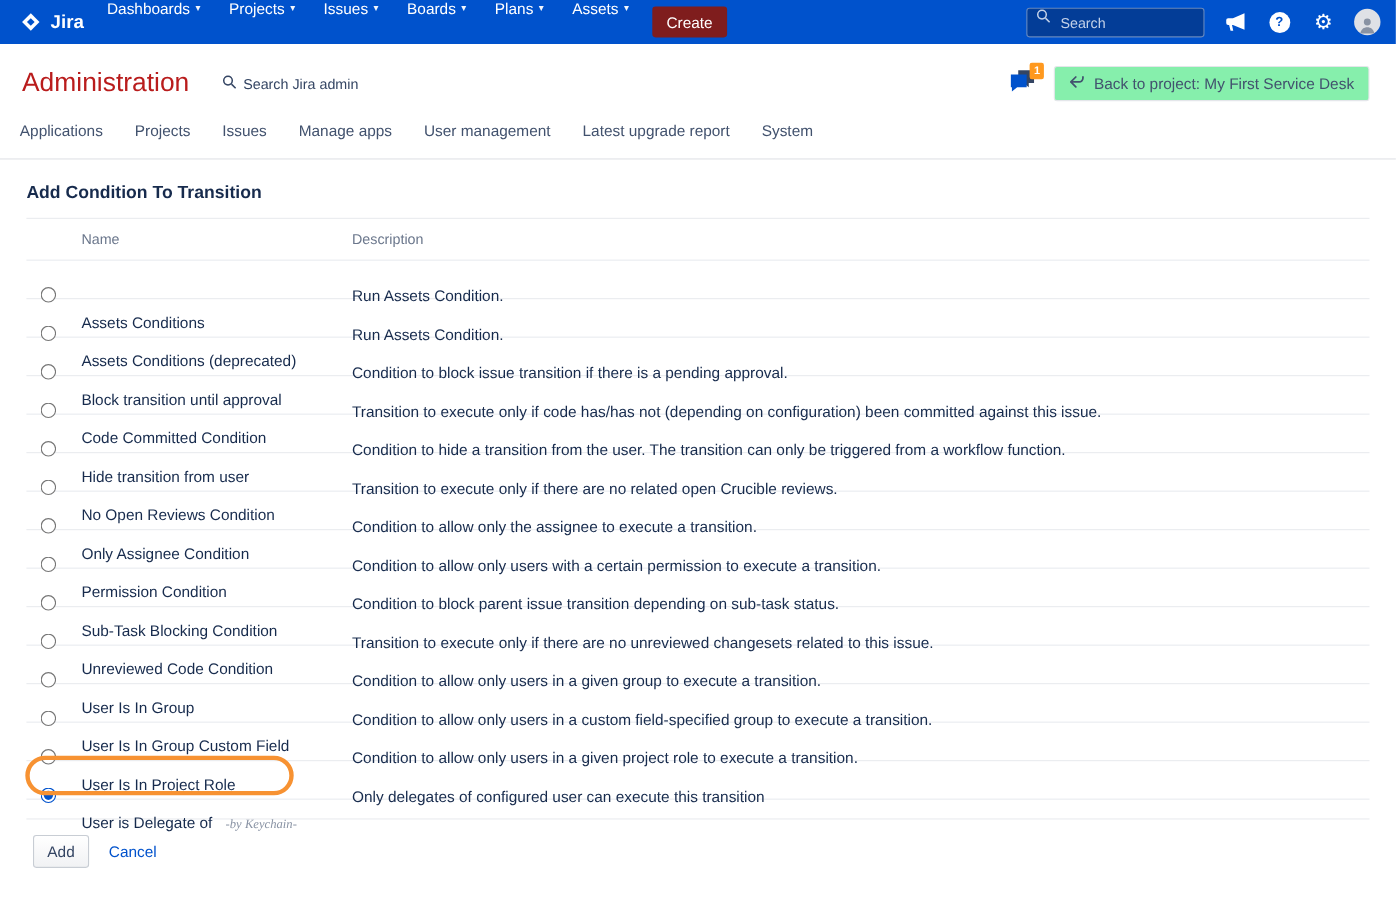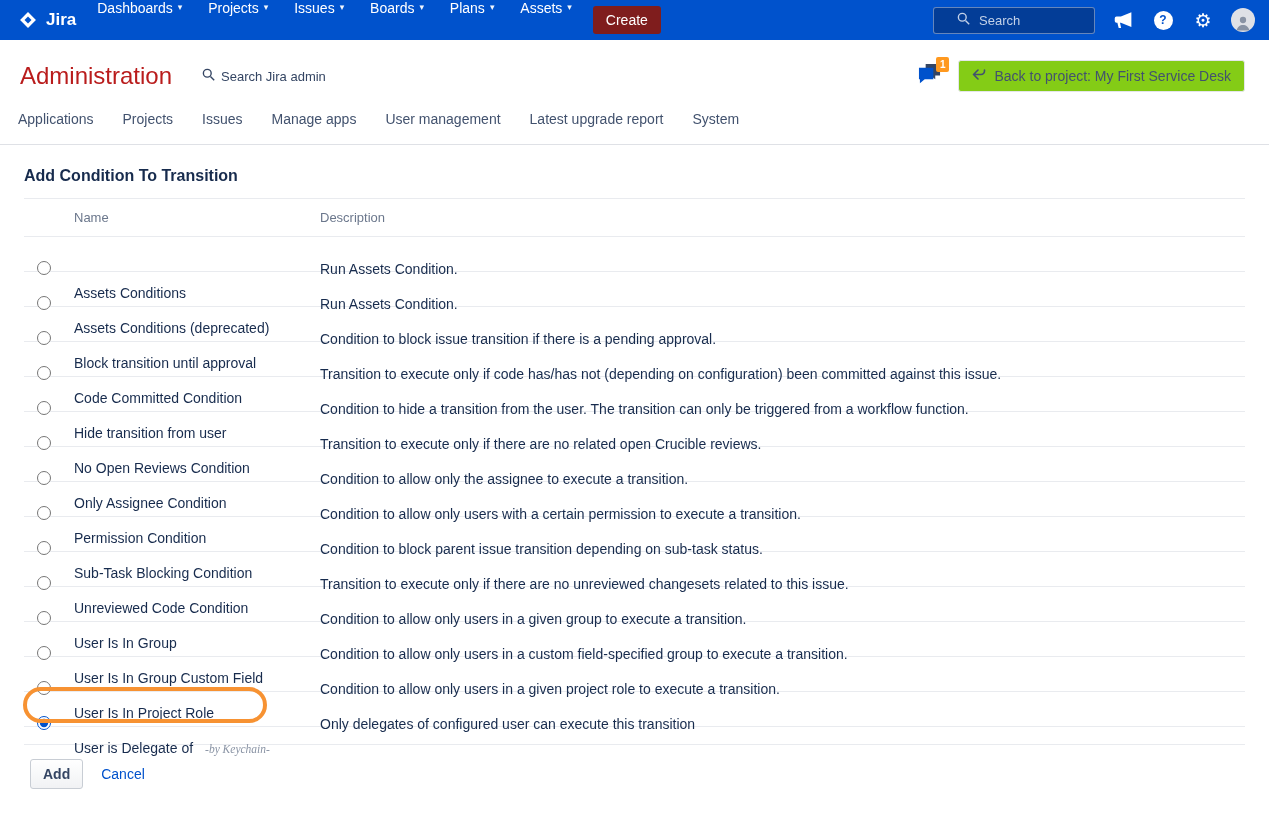--- a/index.html
+++ b/index.html
@@ -24,23 +24,23 @@
     display:inline-flex; gap:5px; text-decoration:none; cursor:pointer;
   }
   .caret { font-size:9px; opacity:.95; margin-top:2px; }
   .create-btn {
     background:#7f1d1d; color:#fff; border:none; border-radius:3px;
     padding:6px 13px; font-size:14px; font-weight:500; margin-left:10px; cursor:pointer;
     font-family:"Liberation Sans", sans-serif;
   }
   .nav-right { display:flex; align-items:center; gap:16px; }
   .nav-search {
-    display:flex; align-items:center; gap:7px; width:162px; height:27px;
+    display:flex; gap:7px; width:162px; height:27px;
     background:rgba(9,30,66,.38); border:1px solid rgba(166,184,212,.6);
-    border-radius:3px; padding:0 23px;
+    border-radius:3px; padding:0 8px;
   }
   .nav-search input {
     background:transparent; border:none; outline:none; color:#fff;
     font-size:13px; width:120px; font-family:"Liberation Sans", sans-serif;
   }
   .nav-search input::placeholder { color:#C3D1E8; }
   .nav-icon { display:flex; align-items:center; justify-content:center; width:24px; height:24px; cursor:pointer; }
   .help-circle {
     width:19px; height:19px; border-radius:50%; background:#fff; color:#0052CC;
     display:flex; align-items:center; justify-content:center; font-size:12px; font-weight:700;
@@ -58,21 +58,21 @@
     display:flex; align-items:center; gap:6px; margin-left:30px; color:#344563;
     font-size:13px; cursor:pointer; text-decoration:none;
   }
   .admin-header-right { margin-left:auto; display:flex; align-items:center; gap:16px; }
   .feedback { position:relative; cursor:pointer; }
   .notif-badge {
     position:absolute; top:-6px; right:-7px; background:#FF991F; color:#fff;
     font-size:10px; font-weight:700; padding:1px 4px; border-radius:2px; line-height:1.3;
   }
   .back-btn {
-    display:flex; align-items:flex-end; gap:8px; background:#84cc16;
+    display:flex; align-items:flex-end; gap:8px; background:#86efac;
     border:1px solid #E4E6EA; border-radius:3px; padding:7px 13px;
     color:#42526E; font-size:14px; cursor:pointer; font-family:"Liberation Sans", sans-serif;
   }
 
   
   .admin-tabs { display:flex; gap:29px; padding:13px 24px 17px 18px; border-bottom:1px solid #DFE1E6; }
   .tab { color:#42526E; font-size:14px; text-decoration:none; cursor:pointer; }
 
   
   .content { padding:0 24px; }
@@ -100,21 +100,20 @@
     border:4px solid #F79232; border-radius:22px; pointer-events:none;
   }
   .t-row.highlighted .ring { display:block; }
   .table-footer { height:18px; border-bottom:1px solid #E9EBEF; }
 
   .actions { display:flex; align-items:center; gap:18px; padding:14px 0 0 6px; }
   .add-btn {
     background:linear-gradient(#ffffff,#f1f2f4); border:1px solid #C8CDD4; border-radius:3px;
     padding:6px 12px; font-size:14px; color:#344563; cursor:pointer;
     font-family:"Liberation Sans", sans-serif;
-    font-weight:bold;
   }
   .cancel-link { color:#0052CC; font-size:14px; text-decoration:none; cursor:pointer; }
 </style>
 </head>
 <body>
 
 <header class="navbar">
   <div class="nav-left">
     <a class="brand">
       <span class="nav-icon">

